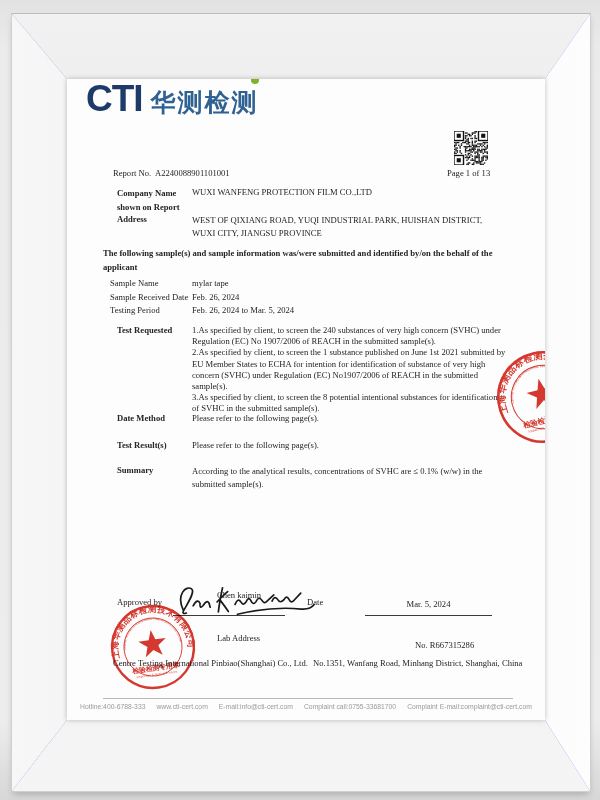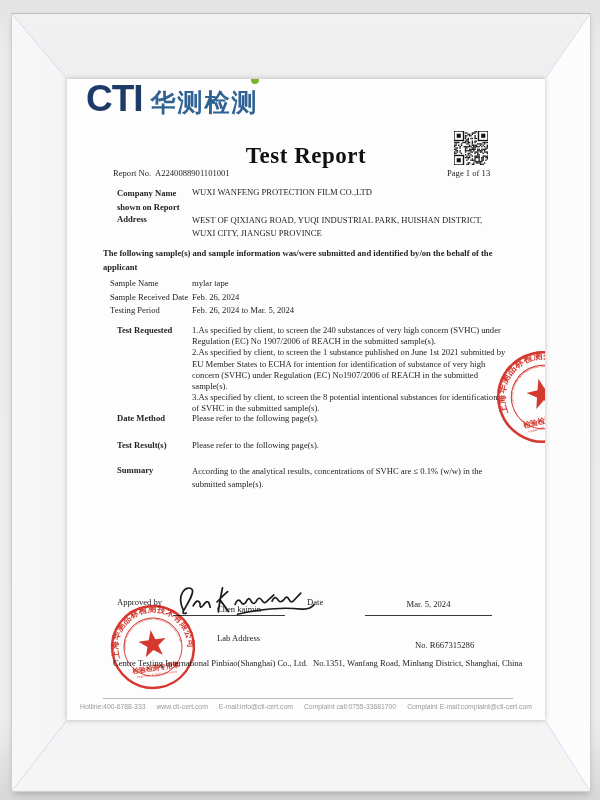--- a/index.html
+++ b/index.html
@@ -58,21 +58,20 @@
   <div class="bevel bevel-bottom"></div>
 
   <div class="paper">
 
     <div class="abs logo">
       <span class="logo-cti">CTI</span>
       <span class="logo-dot"></span>
       <span class="logo-cn">华测检测</span>
     </div>
 
-    <div class="abs doc-title">Test Report</div>
     <div class="abs qr" id="qr"><svg viewBox="0 0 200 200" width="100%" height="100%">
           <g fill="#111">
             <rect x="120" y="0" width="8" height="8"></rect>
             <rect x="128" y="0" width="8" height="8"></rect>
             <rect x="64" y="8" width="8" height="8"></rect>
             <rect x="72" y="8" width="8" height="8"></rect>
             <rect x="104" y="8" width="8" height="8"></rect>
             <rect x="112" y="8" width="8" height="8"></rect>
             <rect x="120" y="8" width="8" height="8"></rect>
             <rect x="80" y="16" width="8" height="8"></rect>
@@ -333,21 +332,21 @@
       <g fill="none" stroke="#1a1a1a" stroke-width="1.7" stroke-linecap="round" stroke-linejoin="round">
         <path d="M12,27 C5,11 16,2 21,6 C25,9 16,21 12,28 C11,30 12,31 15,30"></path>
         <path d="M22,23 q5,-8 7,-2 q-1,6 3,2 q4,-6 6,-2 l1,4"></path>
         <path d="M52,6 C50,14 48,23 47,30 M46,20 q7,-7 11,-10 M49,18 q5,7 8,12"></path>
         <path d="M64,23 q3,-7 6,-2 q2,4 5,0 q3,-6 5,-1 q2,5 5,1 q3,-6 6,-1 q2,4 5,1 l7,-6"></path>
         <path d="M101,21 q3,-6 6,-1 q2,4 6,0 q3,-5 5,0 q2,5 6,0 l6,-6"></path>
         <path d="M66,33 q34,-7 64,-3 q9,1 13,-4"></path>
       </g>
     </svg>
     <div class="abs sigline" style="left:106px;top:536px;width:112px"></div>
-    <span class="abs" style="left:150px;top:525px">Chen kaimin</span>
+    <span class="abs" style="left:150px;top:511px">Chen kaimin</span>
     <span class="abs" style="left:150px;top:554px">Lab Address</span>
 
     <span class="abs" style="left:240px;top:518px">Date</span>
     <span class="abs" style="left:298px;top:520px;width:127px;text-align:center">Mar. 5, 2024</span>
     <div class="abs sigline" style="left:298px;top:536px;width:127px"></div>
 
     <span class="abs" style="left:348px;top:561px">No. R667315286</span>
     <span class="abs" style="left:46px;top:579px">Centre Testing International Pinbiao(Shanghai) Co., Ltd.</span>
     <span class="abs" style="left:246px;top:579px">No.1351, Wanfang Road, Minhang District, Shanghai, China</span>
 

